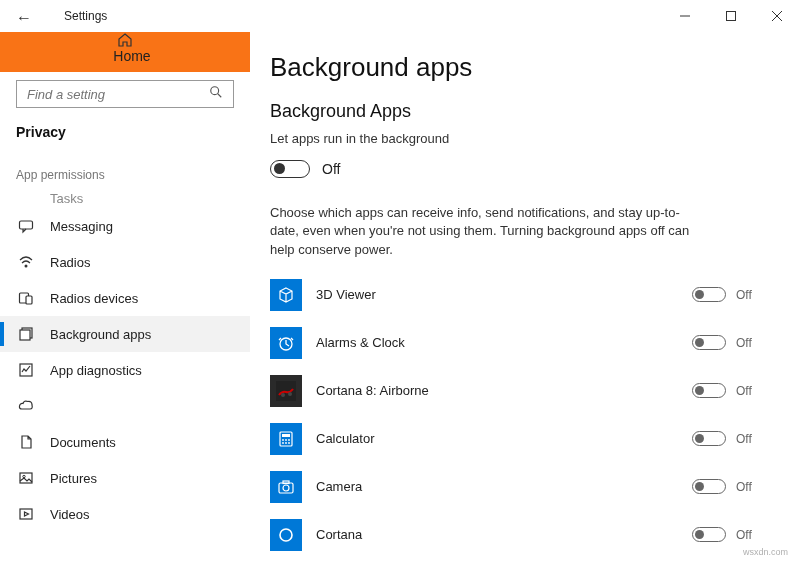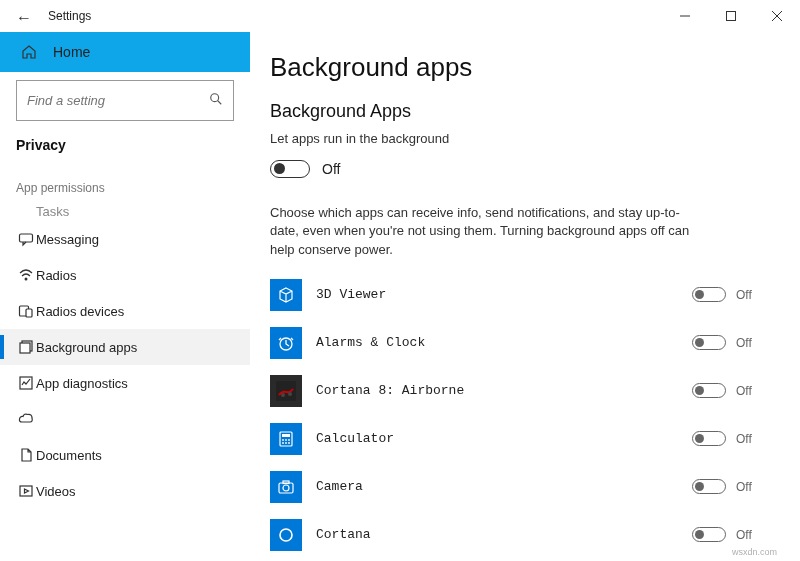--- a/index.html
+++ b/index.html
@@ -1,43 +1,43 @@
 <!DOCTYPE html>
 <html><head>
 <meta charset="utf-8">
 <style>
 * { margin: 0; padding: 0; box-sizing: border-box; font-family: "Segoe UI", Arial, sans-serif; }
 body { background: #fff; width: 800px; height: 561px; overflow: hidden; position: relative; }
 
 .titlebar { height: 32px; display: flex; align-items: center; background: #fff; }
 .titlebar .back { width: 48px; height: 32px; display: flex; align-items: center; justify-content: center; font-size: 16px; color: #333; cursor: pointer; }
-.titlebar .title { font-size: 12px; color: #222; margin-left: 0; }
+.titlebar .title { font-size: 12px; color: #222; margin-left: 16px; }
 .titlebar .spacer { flex: 1; }
 .titlebar .ctrl { width: 46px; height: 32px; display: flex; align-items: center; justify-content: center; color: #333; cursor: pointer; }
 .titlebar .ctrl svg { display: block; }
 
 .container { display: flex; height: calc(100% - 32px); }
 
 .sidebar { width: 250px; background: #fff; display: flex; flex-direction: column; overflow: hidden; }
-.home-row { height: 40px; display: flex; align-items: center; padding: 0 19px; background: #0ea5e9; cursor: pointer; }
+.home-row { height: 40px; display: flex; align-items: center; padding: 0 8px; background: #f97316; cursor: pointer; flex-direction: column; }
 .home-row .icon { width: 20px; display: flex; justify-content: center; }
 .home-row .lbl { margin-left: 14px; font-size: 14px; color: #222; }
 
 .search-wrap { padding: 8px 16px 12px; }
-.search { height: 41px; border: 1px solid #999; display: flex; align-items: center; padding: 0 10px; background: #fff; }
+.search { height: 28px; border: 1px solid #999; display: flex; align-items: center; padding: 0 10px; background: #fff; }
 .search input { flex: 1; border: none; outline: none; font-size: 13px; font-style: italic; color: #777; background: transparent; }
 .search .sicon { color: #555; }
 
 .cat { font-size: 14px; font-weight: 700; padding: 4px 16px 16px; color: #111; }
 
 .sec-label { font-size: 12px; color: #767676; padding: 12px 16px 6px; }
 
 .nav-item { height: 36px; display: flex; align-items: center; padding: 0 16px; cursor: pointer; position: relative; }
 .nav-item .icon { width: 20px; display: flex; justify-content: center; color: #333; }
-.nav-item .lbl { font-size: 13px; color: #222; }
+.nav-item .lbl { margin-left: 14px; font-size: 13px; color: #222; }
 .nav-item.selected::before { content: ""; position: absolute; left: 0; top: 6px; bottom: 6px; width: 4px; background: #0078d7; }
 .nav-item.selected { background: #f2f2f2; }
 .nav-item.partial { height: 20px; padding-top: 0; }
 
 .content { flex: 1; padding: 20px 40px 0 20px; overflow: hidden; }
 .content h1 { font-size: 26px; font-weight: 400; color: #111; margin-bottom: 18px; }
 .content h2 { font-size: 18px; font-weight: 400; color: #111; margin-bottom: 8px; }
 .desc { font-size: 13px; color: #333; margin-bottom: 12px; line-height: 1.4; max-width: 420px; }
 
 .toggle-row { display: flex; align-items: center; margin-bottom: 26px; }
@@ -45,23 +45,23 @@
 .toggle .knob { position: absolute; left: 3px; top: 2px; width: 11px; height: 11px; border-radius: 50%; background: #333; }
 .toggle-lbl { margin-left: 12px; font-size: 14px; color: #222; }
 
 .sm-toggle { width: 34px; height: 15px; border: 1.5px solid #666; border-radius: 8px; position: relative; cursor: pointer; }
 .sm-toggle .knob { position: absolute; left: 2px; top: 1.5px; width: 9px; height: 9px; border-radius: 50%; background: #666; }
 .sm-toggle-lbl { margin-left: 10px; font-size: 12px; color: #666; width: 24px; }
 
 .app-row { display: flex; align-items: center; height: 48px; }
 .app-icon { width: 32px; height: 32px; background: #0078d7; display: flex; align-items: center; justify-content: center; color: #fff; margin-right: 14px; }
 .app-icon.dark { background: #2a2a2a; }
-.app-name { flex: 1; font-size: 13px; color: #222; font-family: Liberation Mono, monospace; }
-
-.watermark { position: absolute; right: 23px; bottom: 4px; font-size: 9px; color: #b0b0b0; }
+.app-name { flex: 1; font-size: 13px; color: #222; }
+
+.watermark { position: absolute; right: 12px; bottom: 4px; font-size: 9px; color: #b0b0b0; }
 </style>
 </head>
 <body>
 
 <div class="titlebar">
   <div class="back">←</div>
   <div class="title">Settings</div>
   <div class="spacer"></div>
   <div class="ctrl">
       <svg width="10" height="10">
@@ -164,20 +164,30 @@
           <svg width="16" height="16" viewBox="0 0 16 16">
             <path d="M4 2 H10 L13 5 V14 H4 Z M10 2 V5 H13" fill="none" stroke="#333" stroke-width="1.2"></path>
           </svg>
         </span>
       <span class="lbl">Documents</span>
     </div>
     <div class="nav-item">
       <span class="icon">
           <svg width="16" height="16" viewBox="0 0 16 16">
             <rect x="2" y="3" width="12" height="10" fill="none" stroke="#333" stroke-width="1.2"></rect>
+            <circle cx="6" cy="6.5" r="1.2" fill="none" stroke="#333" stroke-width="1"></circle>
+            <path d="M2 11 L6 8 L9 11 L11 9 L14 12" fill="none" stroke="#333" stroke-width="1.2"></path>
+          </svg>
+        </span>
+      <span class="lbl">Pictures</span>
+    </div>
+    <div class="nav-item">
+      <span class="icon">
+          <svg width="16" height="16" viewBox="0 0 16 16">
+            <rect x="2" y="3" width="12" height="10" fill="none" stroke="#333" stroke-width="1.2"></rect>
             <path d="M6.5 6 L10.5 8 L6.5 10 Z" fill="none" stroke="#333" stroke-width="1.2"></path>
           </svg>
         </span>
       <span class="lbl">Videos</span>
     </div>
   </div>
 
   <div class="content">
     <h1>Background apps</h1>
     <h2>Background Apps</h2>

